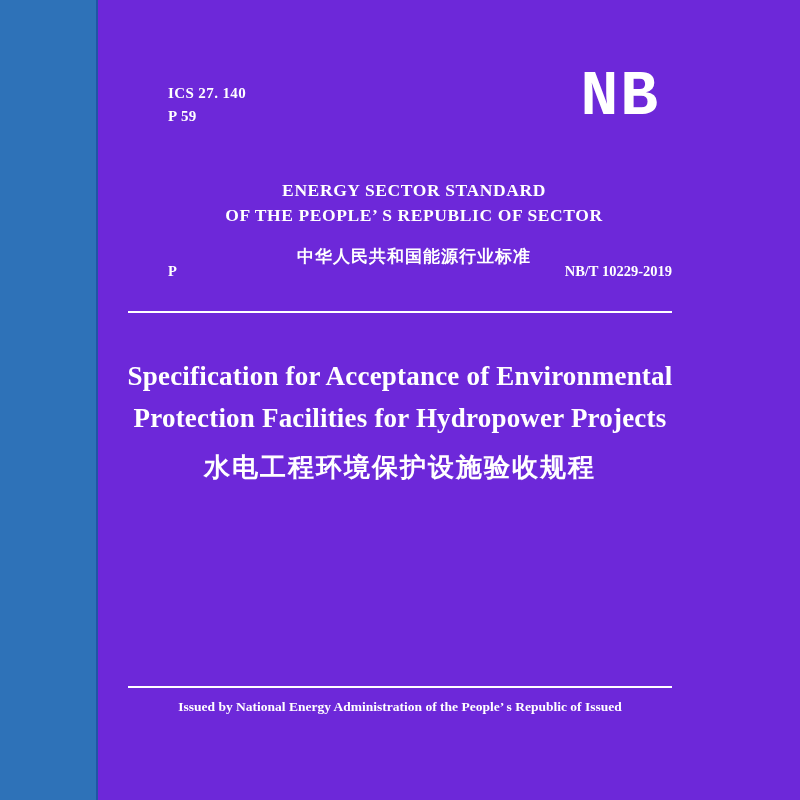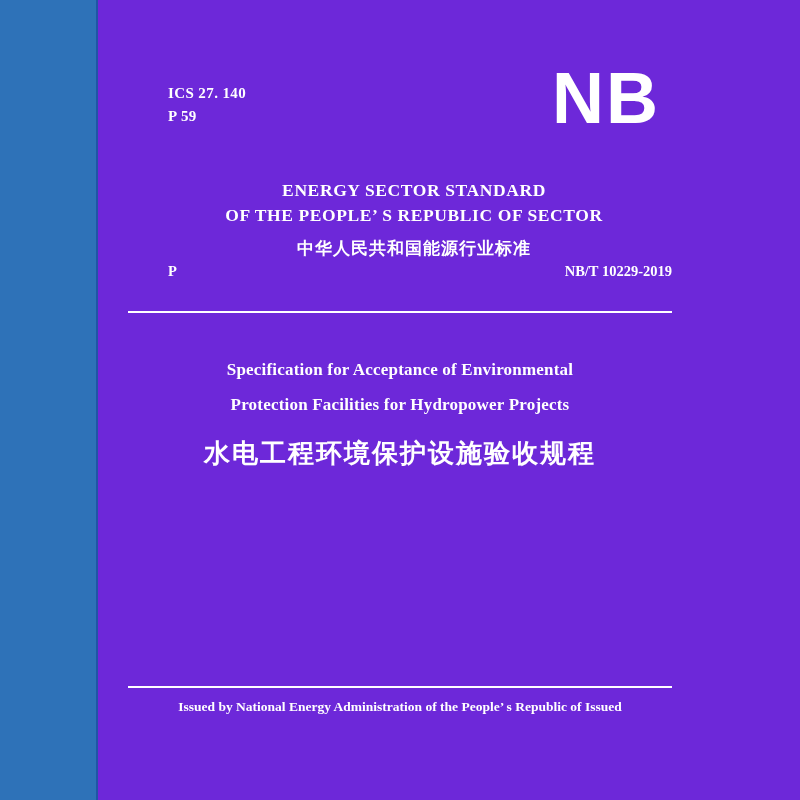--- a/index.html
+++ b/index.html
@@ -40,44 +40,44 @@
     top: 82px;
     font-weight: bold;
     font-size: 15px;
     line-height: 23px;
     letter-spacing: 0.4px;
   }
   .nb-logo {
     position: absolute;
     right: 140px;
     top: 62px;
-    font-size: 72px;
+    font-size: 63px;
     font-weight: bold;
     letter-spacing: 2px;
-    font-family: Liberation Sans, sans-serif;
+    font-family: Liberation Mono, monospace;
     line-height: 72px;
   }
   .header-center {
     position: absolute;
     left: 0;
     right: 0;
     top: 178px;
     text-align: center;
     padding-left: 28px;
   }
   .header-center .line-en {
     font-size: 17.5px;
     font-weight: bold;
     letter-spacing: 0.6px;
     line-height: 25px;
   }
   .header-center .line-cn {
     font-size: 17px;
     font-weight: bold;
-    margin-top: 9px;
+    margin-top: 17px;
     letter-spacing: 1px;
     font-family: "DejaVu Sans", sans-serif;
   }
   .meta-row {
     position: absolute;
     left: 168px;
     right: 128px;
     top: 263px;
     display: flex;
     justify-content: space-between;
@@ -95,24 +95,25 @@
   .rule-top { top: 311px; }
   .rule-bottom { top: 686px; }
   .title-block {
     position: absolute;
     left: 120px;
     right: 120px;
     top: 352px;
     text-align: center;
   }
   .title-en {
-    font-size: 17px;
+    font-size: 27px;
     font-weight: bold;
     line-height: 35px;
     letter-spacing: 0.2px;
+    margin-top: 7px;
   }
   .title-cn {
     margin-top: 14px;
     font-size: 26px;
     font-weight: bold;
     letter-spacing: 2px;
     font-family: "DejaVu Sans", sans-serif;
   }
   .dates-row {
     position: absolute;

